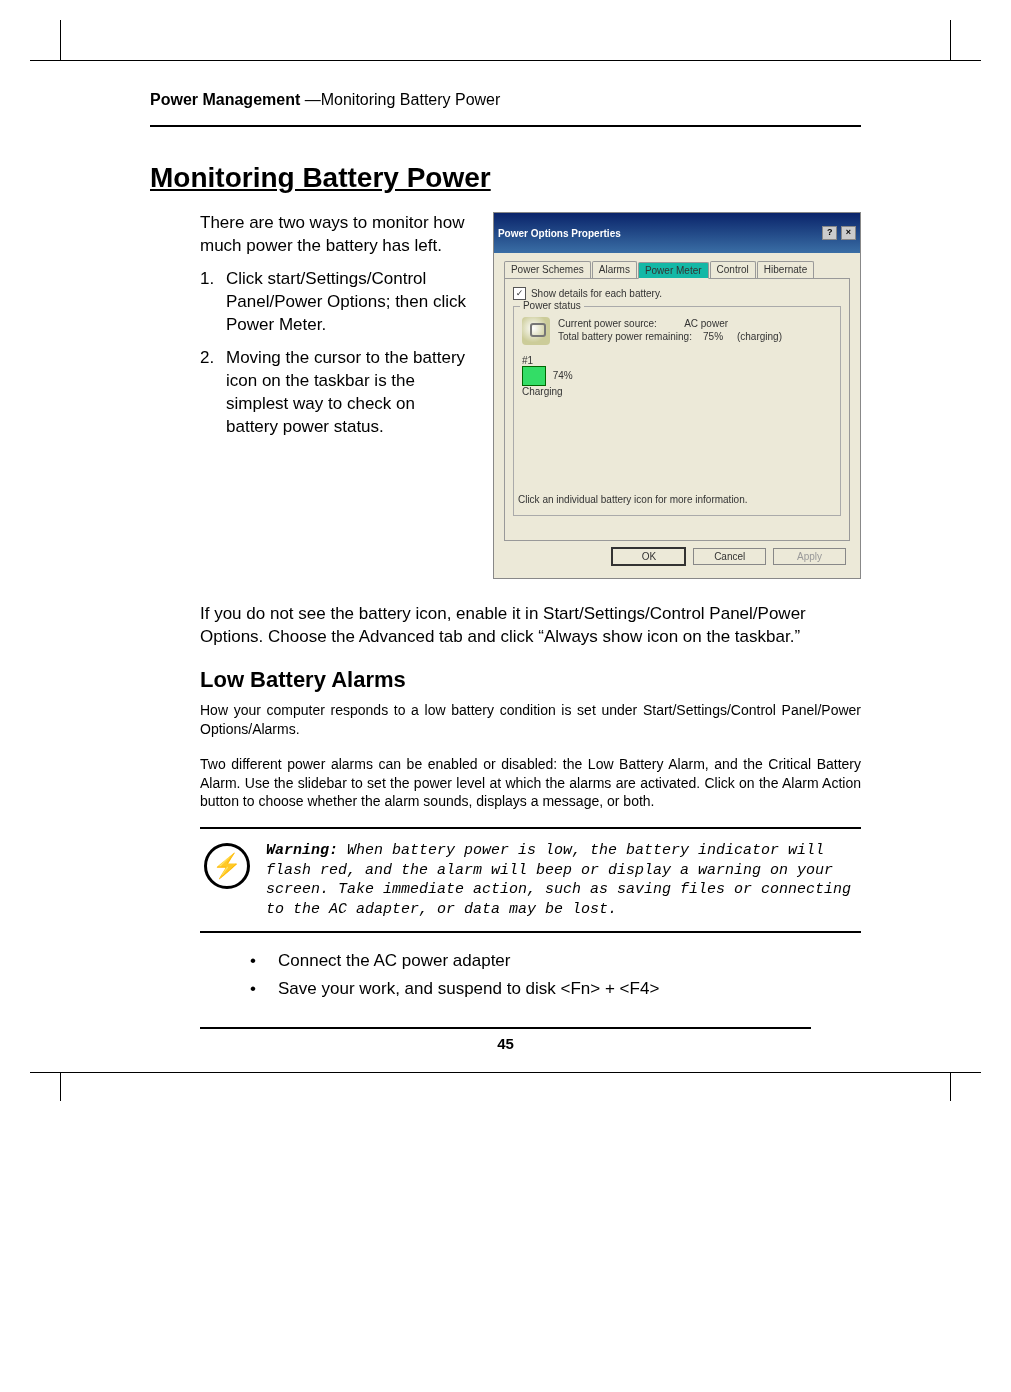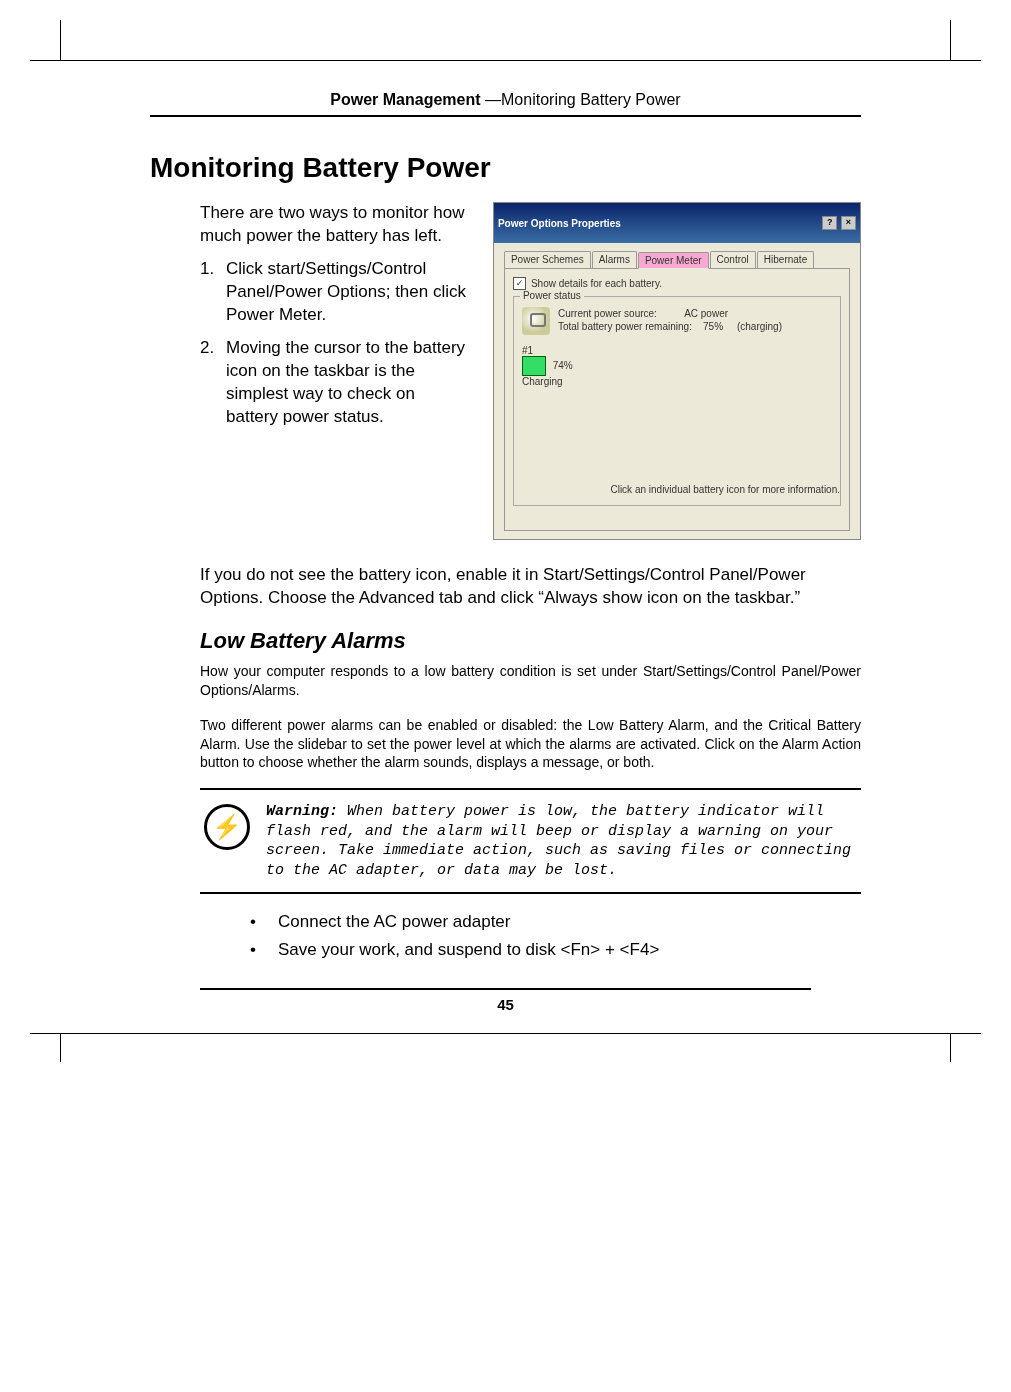--- a/index.html
+++ b/index.html
@@ -31,31 +31,32 @@
     margin-right: 30px;
   }
   .hrule {
     border-top: 1px solid #000;
     margin: 0 0;
   }
   .content {
     padding: 30px 120px 20px 120px;
   }
   .header-row {
-    text-align: center;
+    text-align: left;
     font-size: 16px;
-    padding-bottom: 6px;
+    padding-bottom: 16px;
     border-bottom: 2.5px solid #000;
     margin-bottom: 35px;
   }
   .header-bold { font-weight: bold; }
   h1.section-title {
     font-size: 28px;
     font-weight: bold;
     margin: 0 0 18px 0;
+    text-decoration: underline;
   }
   .two-col {
     display: flex;
     gap: 23px;
     margin-left: 50px;
   }
   .left-text {
     width: 295px;
     font-size: 17px;
     line-height: 1.35;
@@ -97,21 +98,21 @@
   .tab-row { display: flex; border-bottom: 1px solid #999; text-align: right; }
   .tab {
     padding: 2px 6px;
     border: 1px solid #999;
     border-bottom: none;
     background: #ece9d8;
     margin-right: 1px;
     border-radius: 2px 2px 0 0;
   }
   .tab.active {
-    background: #f9a8d4;
+    background: #14b8a6;
     position: relative;
     top: 1px;
     border-bottom: 1px solid #ece9d8;
   }
   .tab-content {
     border: 1px solid #999;
     border-top: none;
     padding: 8px;
     height: 245px;
     position: relative;
@@ -149,21 +150,21 @@
   }
   .status-text { line-height: 1.3; }
   .bat-block { margin-top: 10px; }
   .bat-icon {
     width: 22px; height: 18px;
     background:#3d6; border:1px solid #060;
     display:inline-block; vertical-align:middle;
     margin-right:4px;
   }
   .bottom-hint {
-    position:absolute; bottom:10px; left:17px; right:0; text-align:right;
+    position:absolute; bottom:10px; left:4px; right:0; text-align:left;
     color:#333;
   }
   .btn-row { text-align: right; padding: 6px 4px 4px 0; }
   .win-btn {
     display: inline-block;
     min-width: 55px;
     padding: 2px 8px;
     background: #ece9d8;
     border: 1px solid #888;
     text-align: center;
@@ -171,21 +172,20 @@
     font-size: 10px;
   }
   .win-btn.default { border: 2px solid #333; }
   .win-btn.disabled { color: #999; }
   .para {
     margin: 24px 0 18px 50px;
     font-size: 17px;
     line-height: 1.35;
   }
   h2.subhead {
-    font-style: italic;
     font-weight: bold;
     font-size: 22px;
     margin: 10px 0 8px 50px;
   }
   .just {
     text-align: justify;
     margin-left: 50px;
     font-size: 14px;
     line-height: 1.35;
     margin-bottom: 16px;
@@ -301,20 +301,25 @@
                 <div>#1</div>
                 <div>
                   <span class="bat-icon"></span>
                   <span>74%</span>
                 </div>
                 <div>Charging</div>
               </div>
               <div class="bottom-hint">Click an individual battery icon for more information.</div>
             </div>
           </div>
+          <div class="btn-row">
+            <span class="win-btn default">OK</span>
+            <span class="win-btn">Cancel</span>
+            <span class="win-btn disabled">Apply</span>
+          </div>
         </div>
       </div>
     </div>
 
     <div class="para">If you do not see the battery icon, enable it in Start/Settings/Control Panel/Power Options. Choose the Advanced tab and click “Always show icon on the taskbar.”</div>
 
     <h2 class="subhead">Low Battery Alarms</h2>
 
     <div class="just">How your computer responds to a low battery condition is set under Start/Settings/Control Panel/Power Options/Alarms.</div>
     <div class="just">Two different power alarms can be enabled or disabled: the Low Battery Alarm, and the Critical Battery Alarm. Use the slidebar to set the power level at which the alarms are activated. Click on the Alarm Action button to choose whether the alarm sounds, displays a message, or both.</div>

